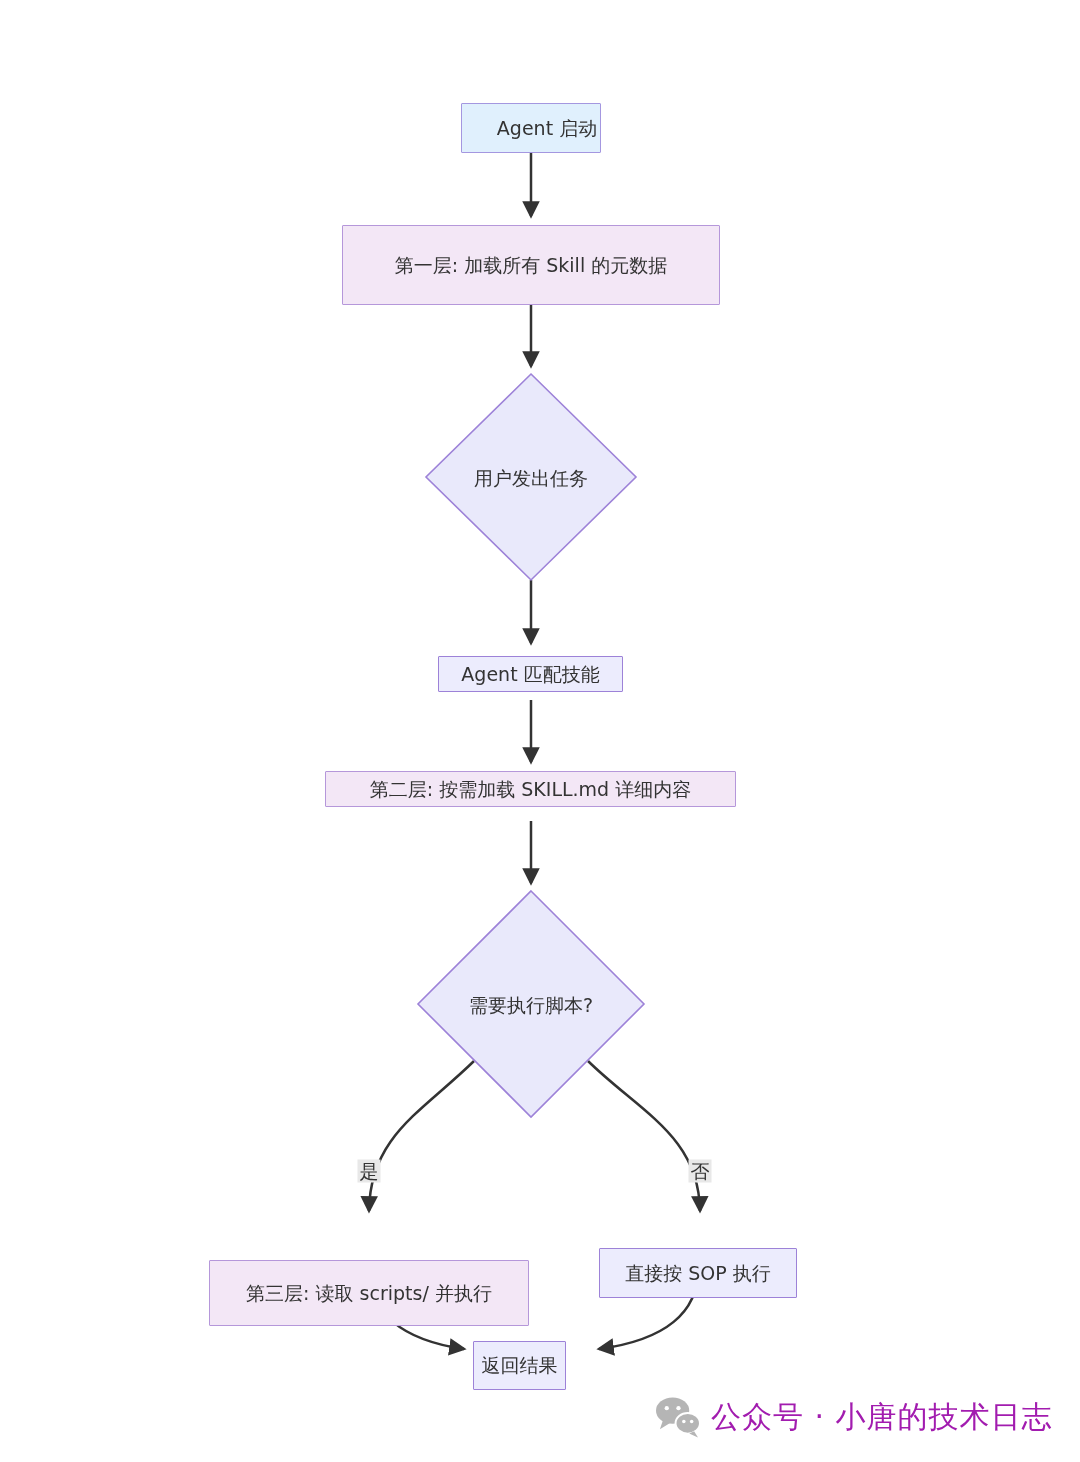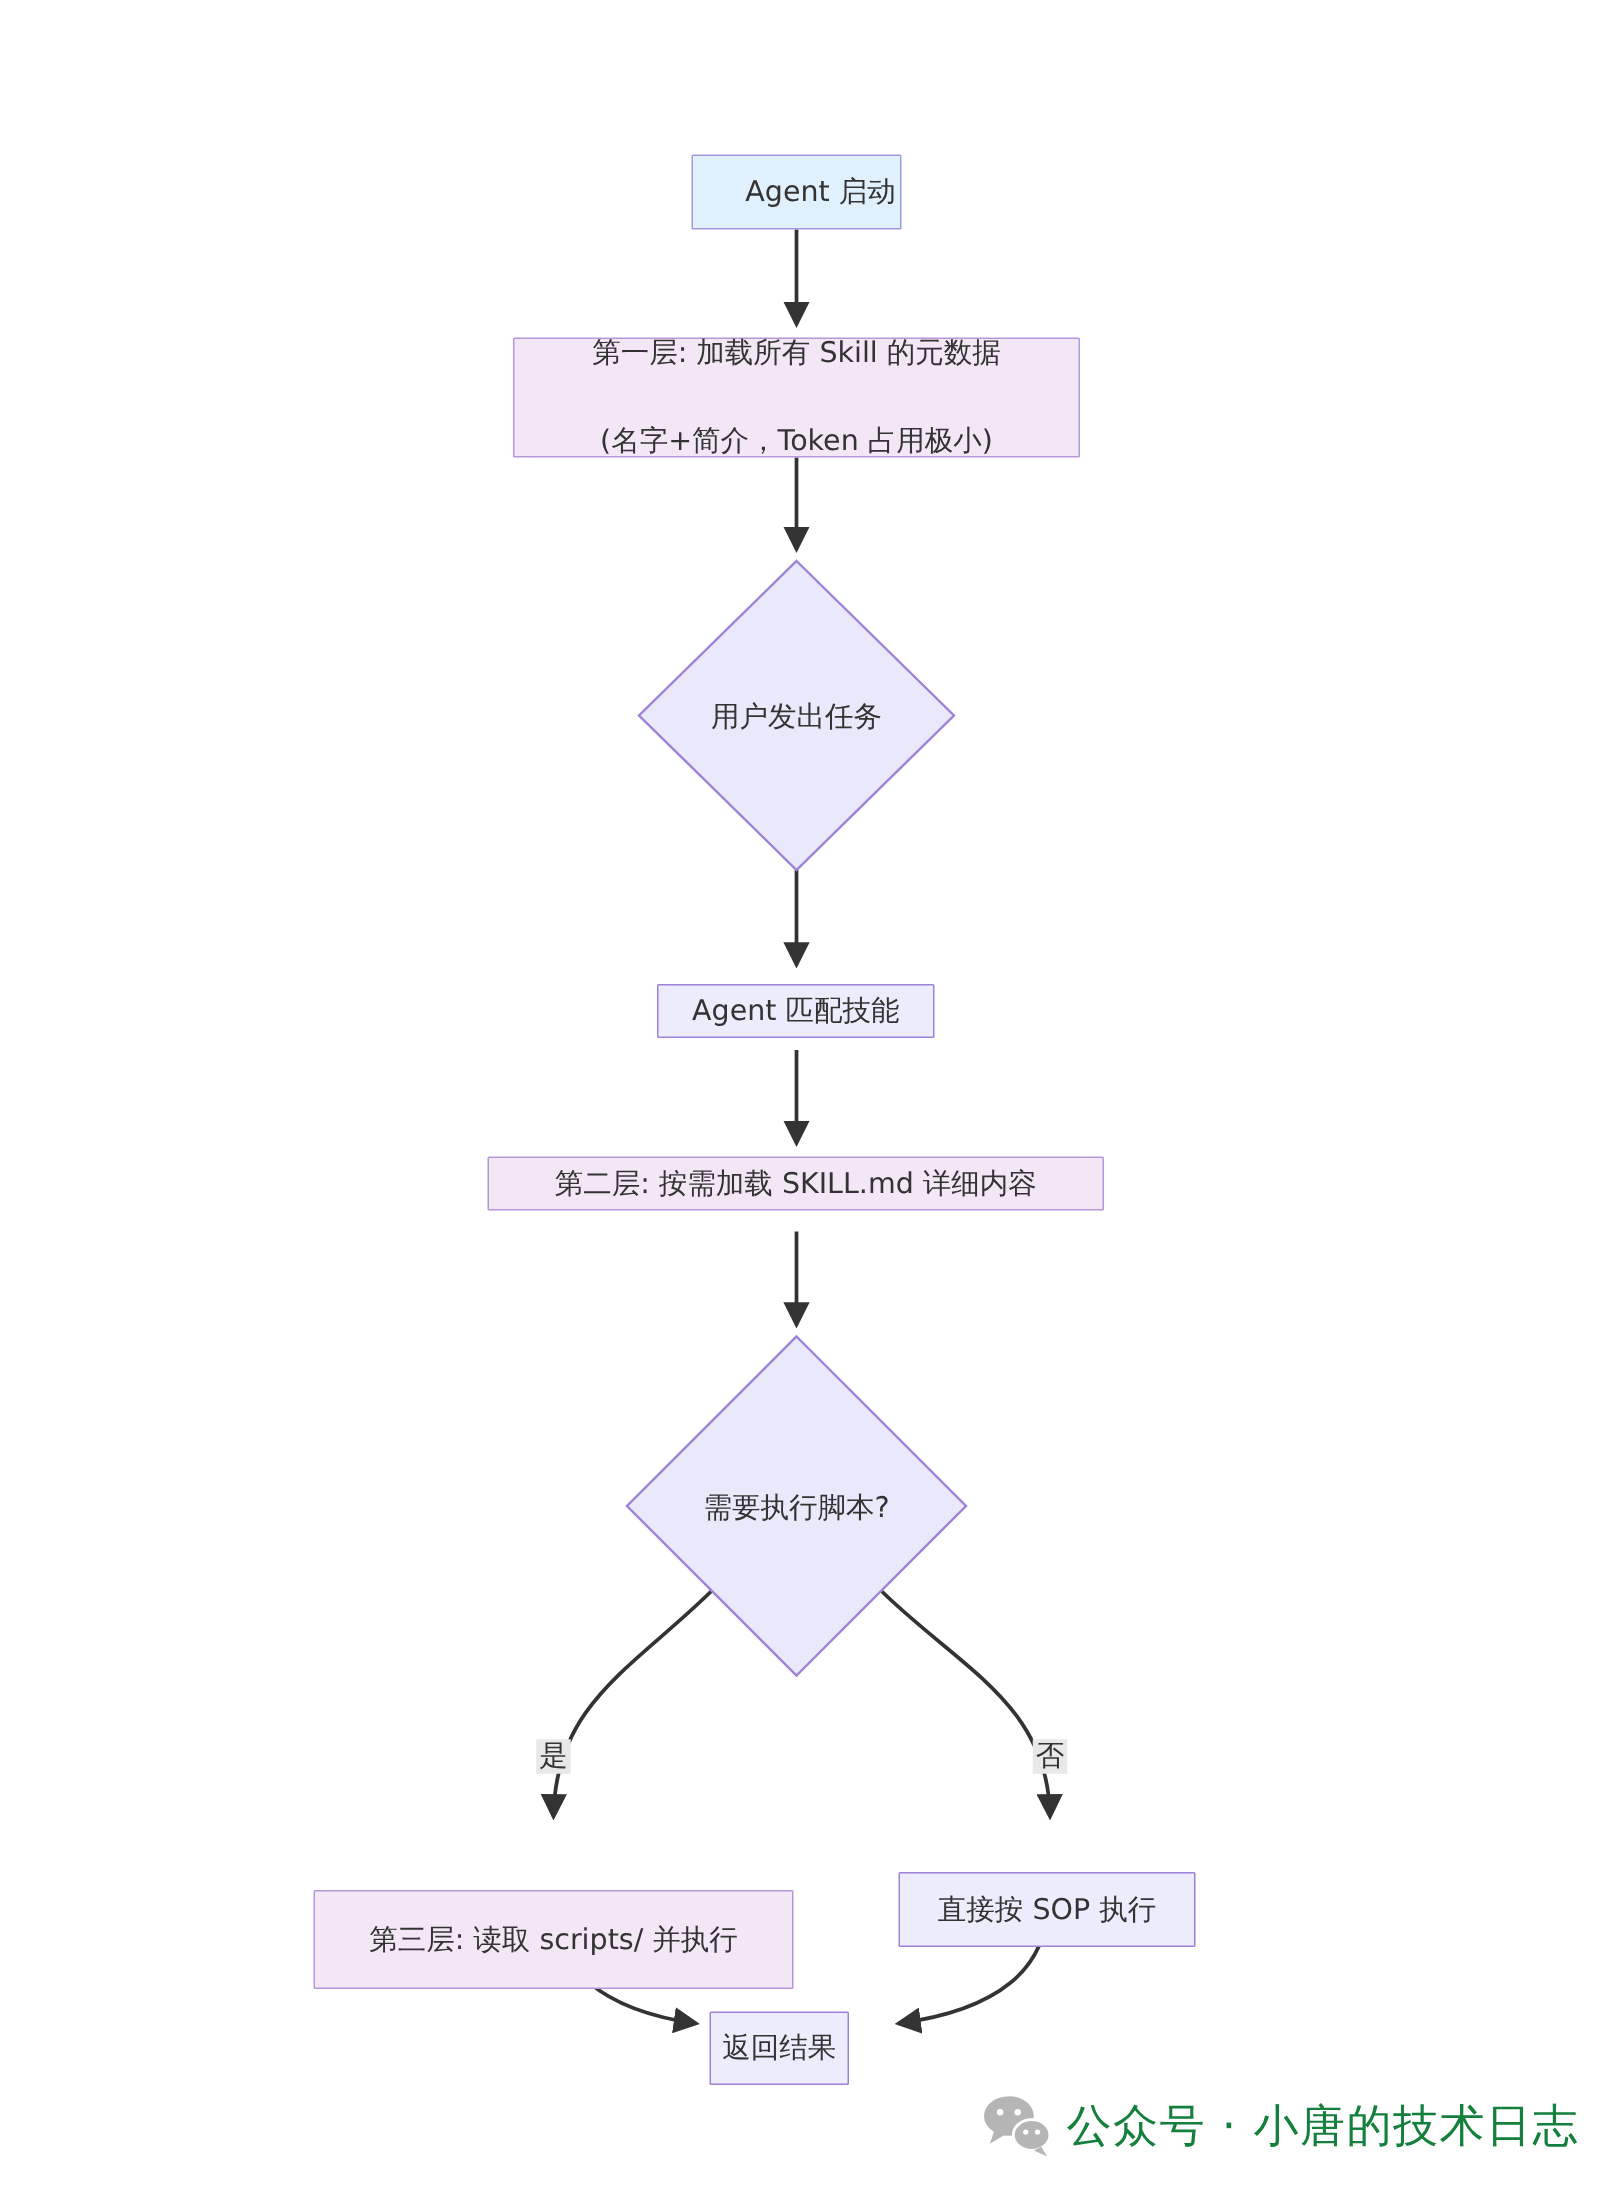--- a/index.html
+++ b/index.html
@@ -31,21 +31,21 @@
     background:#e8e8e8; color:#333333;
     font-size:19px; line-height:23px; padding:0 2px;
     z-index:3;
   }
   .watermark {
     position:absolute; left:654px; top:1396px;
     display:flex; align-items:center; gap:10px;
     color:#b2b2b2; z-index:2;
   }
   .watermark-text {
-    font-size:30px; letter-spacing:1px; color:#15803d;
+    font-size:30px; letter-spacing:1px; color:#a21caf;
     white-space:nowrap;
   }
 </style>
 </head>
 <body>
 
 <svg id="edge-layer" width="1080" height="1462" viewBox="0 0 1080 1462" xmlns="http://www.w3.org/2000/svg">
   <defs>
     <marker id="arrow" viewBox="0 0 10 10" refX="8.5" refY="5" markerWidth="7" markerHeight="7" orient="auto-start-reverse">
       <path d="M0,0 L10,5 L0,10 Z" fill="#333333"></path>
@@ -66,21 +66,20 @@
   <polygon points="531,374 636,477 531,580 426,477" fill="#e9e9fb" stroke="#9d82d8" stroke-width="1.6"></polygon>
   <polygon points="531,891 644,1004 531,1117 418,1004" fill="#e9e9fb" stroke="#9d82d8" stroke-width="1.6"></polygon>
 </svg>
 
 <div class="node rect start" style="left:461px; top:103px; width:140px; height:50px;">
   <span>Agent 启动</span>
 </div>
 
 <div class="node rect layer" style="left:342px; top:225px; width:378px; height:80px;gap:28px;">
   <span>第一层: 加载所有 Skill 的元数据</span>
-  <span>(名字+简介，Token 占用极小)</span>
 </div>
 
 <div class="node diamond-label" style="left:426px; top:455px; width:210px; height:46px;">
   <span>用户发出任务</span>
 </div>
 
 <div class="node rect" style="left:438px; top:656px; width:185px; height:36px;">
   <span>Agent 匹配技能</span>
 </div>
 

